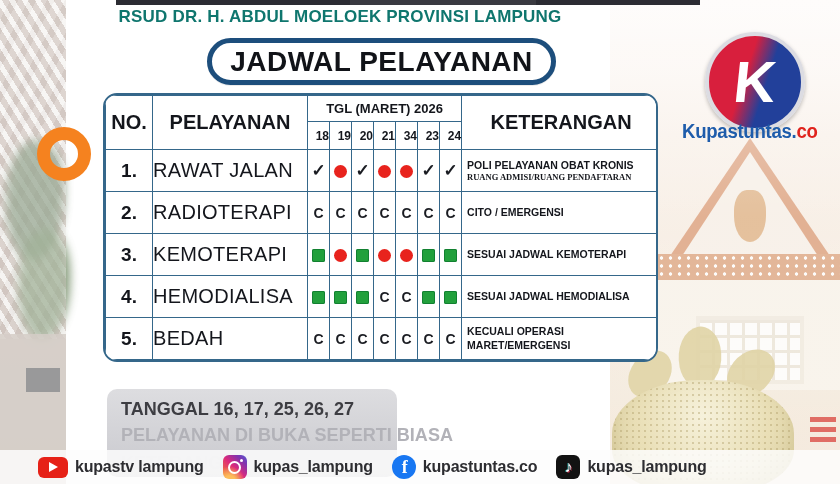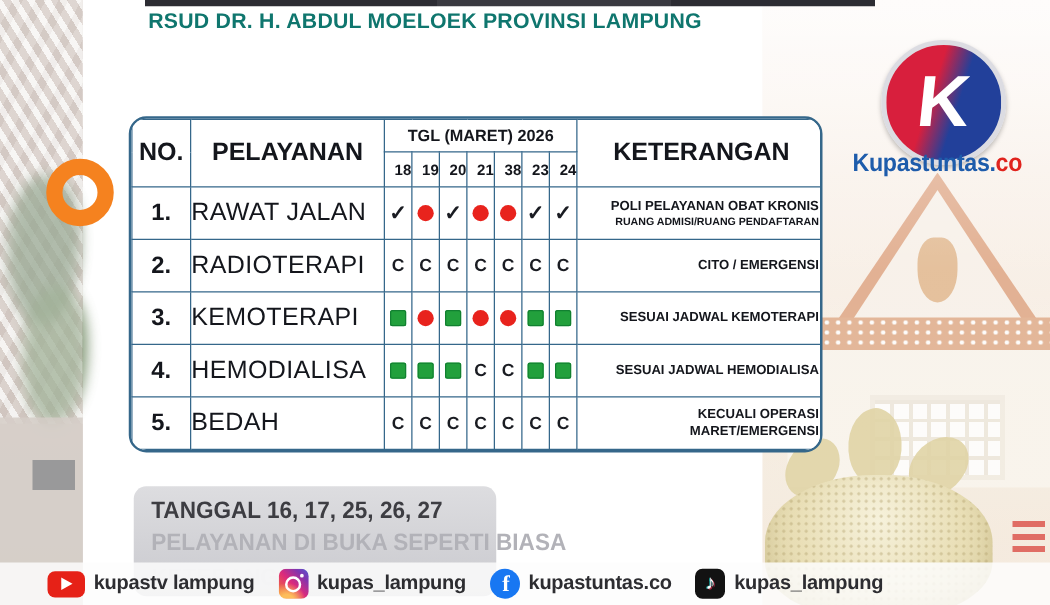--- a/index.html
+++ b/index.html
@@ -92,23 +92,23 @@
   .h-tgl{font-size:13px;font-weight:800;height:25px;}
   .h-date{font-size:12px;font-weight:800;height:27px;text-align:right;}
   .c-no{font-size:19px;font-weight:800;text-align:center;height:41px;}
   .c-service{font-size:20px;font-weight:400;text-align:left;padding-left:0;letter-spacing:.3px;}
   .c-sym{text-align:center;}
   .sym-dot{display:inline-block;width:13px;height:13px;border-radius:50%;background:#e8231d;vertical-align:middle;}
   .sym-square{display:inline-block;width:13px;height:13px;border-radius:2px;background:#22a03c;
        box-shadow:inset 0 0 0 1px #128031;vertical-align:middle;}
   .sym-check{font-size:17px;font-weight:700;color:#1a1c22;}
   .sym-c{font-size:14px;font-weight:800;color:#1a1c22;}
-  .c-notes{text-align:right;padding:0 5px;}
+  .c-notes{text-align:left;padding:0 5px;}
   .note-line{font-size:10.5px;font-weight:800;line-height:1.3;color:#14161c;}
-  .note-line.small{font-size:8.5px;line-height:1.2;}
+  .note-line.small{font-size:8.5px;line-height:1.2;font-family:Liberation Serif, serif;}
 
   
   .notice-box{position:absolute;left:107px;top:389px;width:290px;height:88px;z-index:1;
        border-radius:10px;background:linear-gradient(180deg,#dddde0 0%,#c9c9ce 100%);
        padding:9px 0 0 14px;box-sizing:border-box;}
   .notice-l1{font-size:19px;font-weight:800;color:#3d3d42;transform:scaleX(.95);transform-origin:left;white-space:nowrap;}
   .notice-l2{font-size:19px;font-weight:800;color:#b2b2b8;margin-top:4px;transform:scaleX(.95);transform-origin:left;white-space:nowrap;}
   .notice-l3{font-size:19px;font-weight:800;color:#c6c6cb;margin-top:6px;transform:scaleX(.95);transform-origin:left;white-space:nowrap;}
 
   
@@ -170,20 +170,23 @@
     </div>
     <div class="sign-red"></div>
     <div class="pr-wash"></div>
   </div>
 
   <div class="orange-ring"></div>
   <div class="top-crop-artifact"></div>
 
   <div class="hospital-title">RSUD DR. H. ABDUL MOELOEK PROVINSI LAMPUNG</div>
 
+  <div class="title-box">
+    <span>JADWAL PELAYANAN</span>
+  </div>
 
   <div class="logo">
     <div class="logo-circle">
       <span class="logo-k">K</span>
     </div>
     <div class="logo-text">
       <span class="lt-blue">Kupastuntas.</span><span class="lt-red">co</span>
     </div>
   </div>
 
@@ -206,21 +209,21 @@
           <th class="h-main" rowspan="2">NO.</th>
           <th class="h-main" rowspan="2">PELAYANAN</th>
           <th class="h-tgl" colspan="7">TGL (MARET) 2026</th>
           <th class="h-main" rowspan="2">KETERANGAN</th>
         </tr>
         <tr>
           <th class="h-date">18</th>
           <th class="h-date">19</th>
           <th class="h-date">20</th>
           <th class="h-date">21</th>
-          <th class="h-date">38</th>
+          <th class="h-date">34</th>
           <th class="h-date">23</th>
           <th class="h-date">24</th>
         </tr>
       </thead>
       <tbody id="schedule-body">
           <tr>
             <td class="c-no">1.</td>
             <td class="c-service">RAWAT JALAN</td>
             <td class="c-sym"><span class="sym-check">✓</span></td>
             <td class="c-sym"><span class="sym-dot"></span></td>

